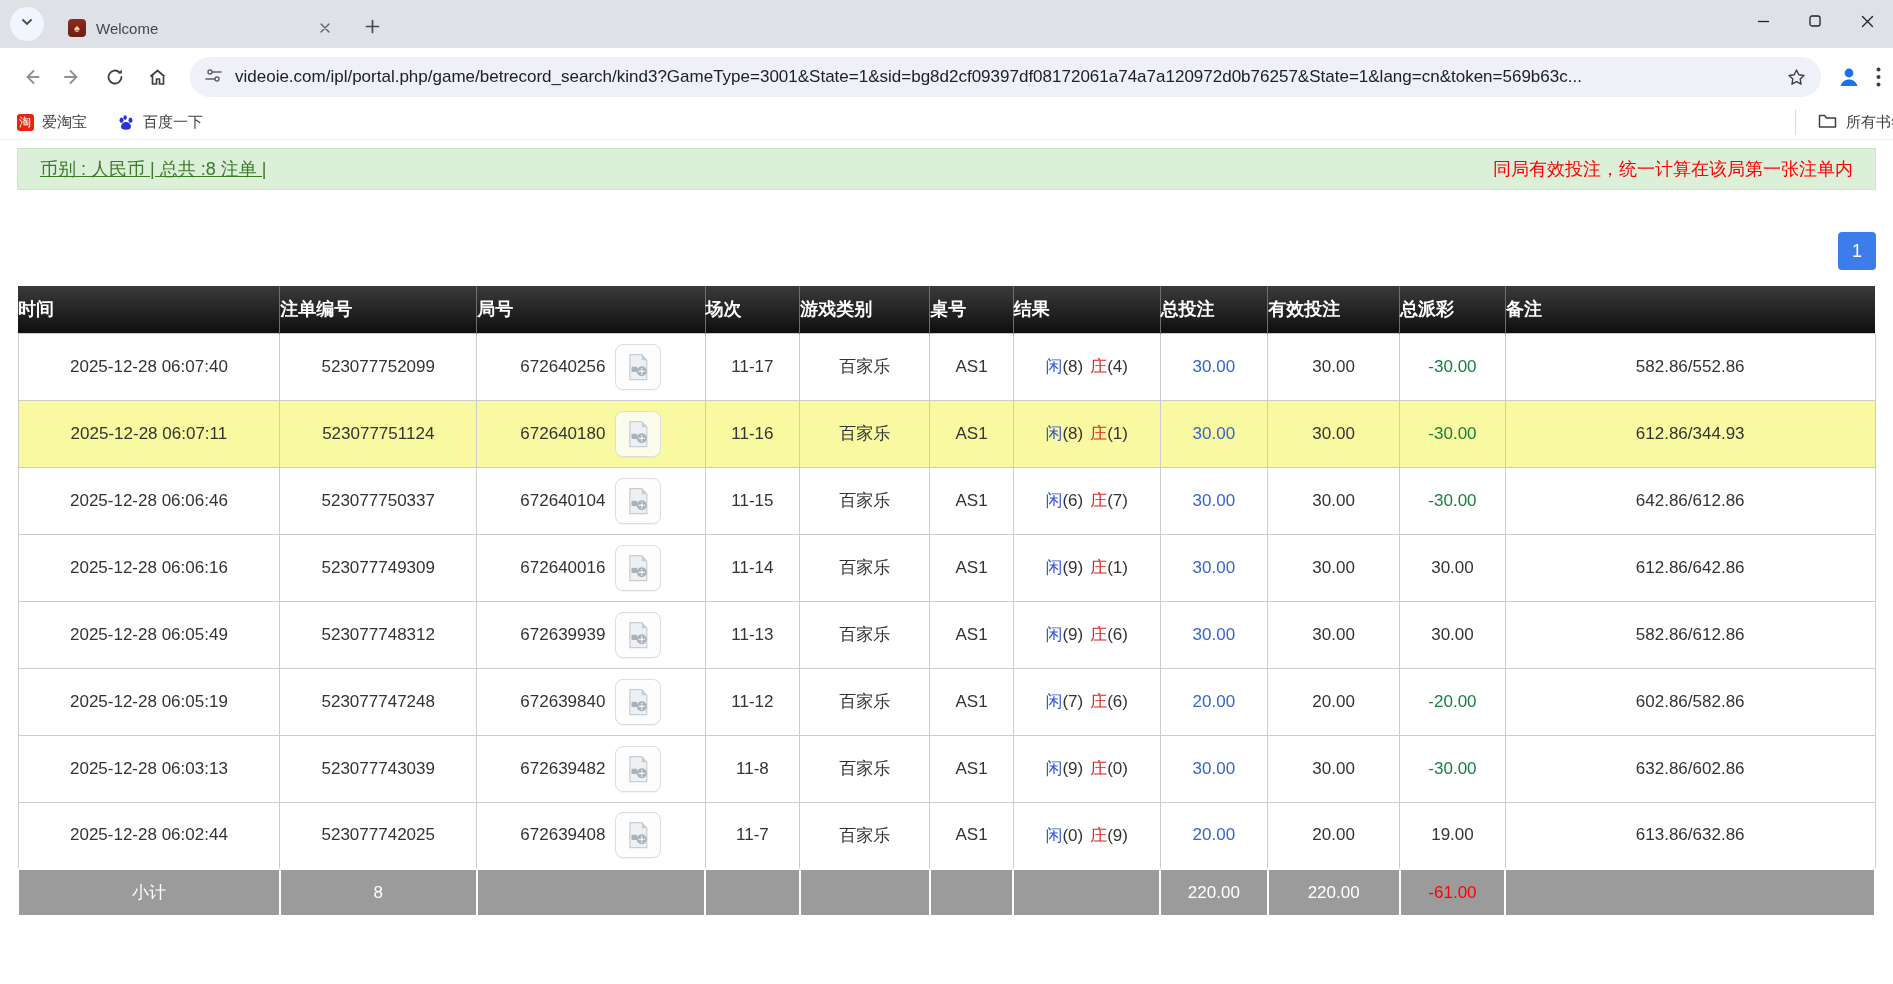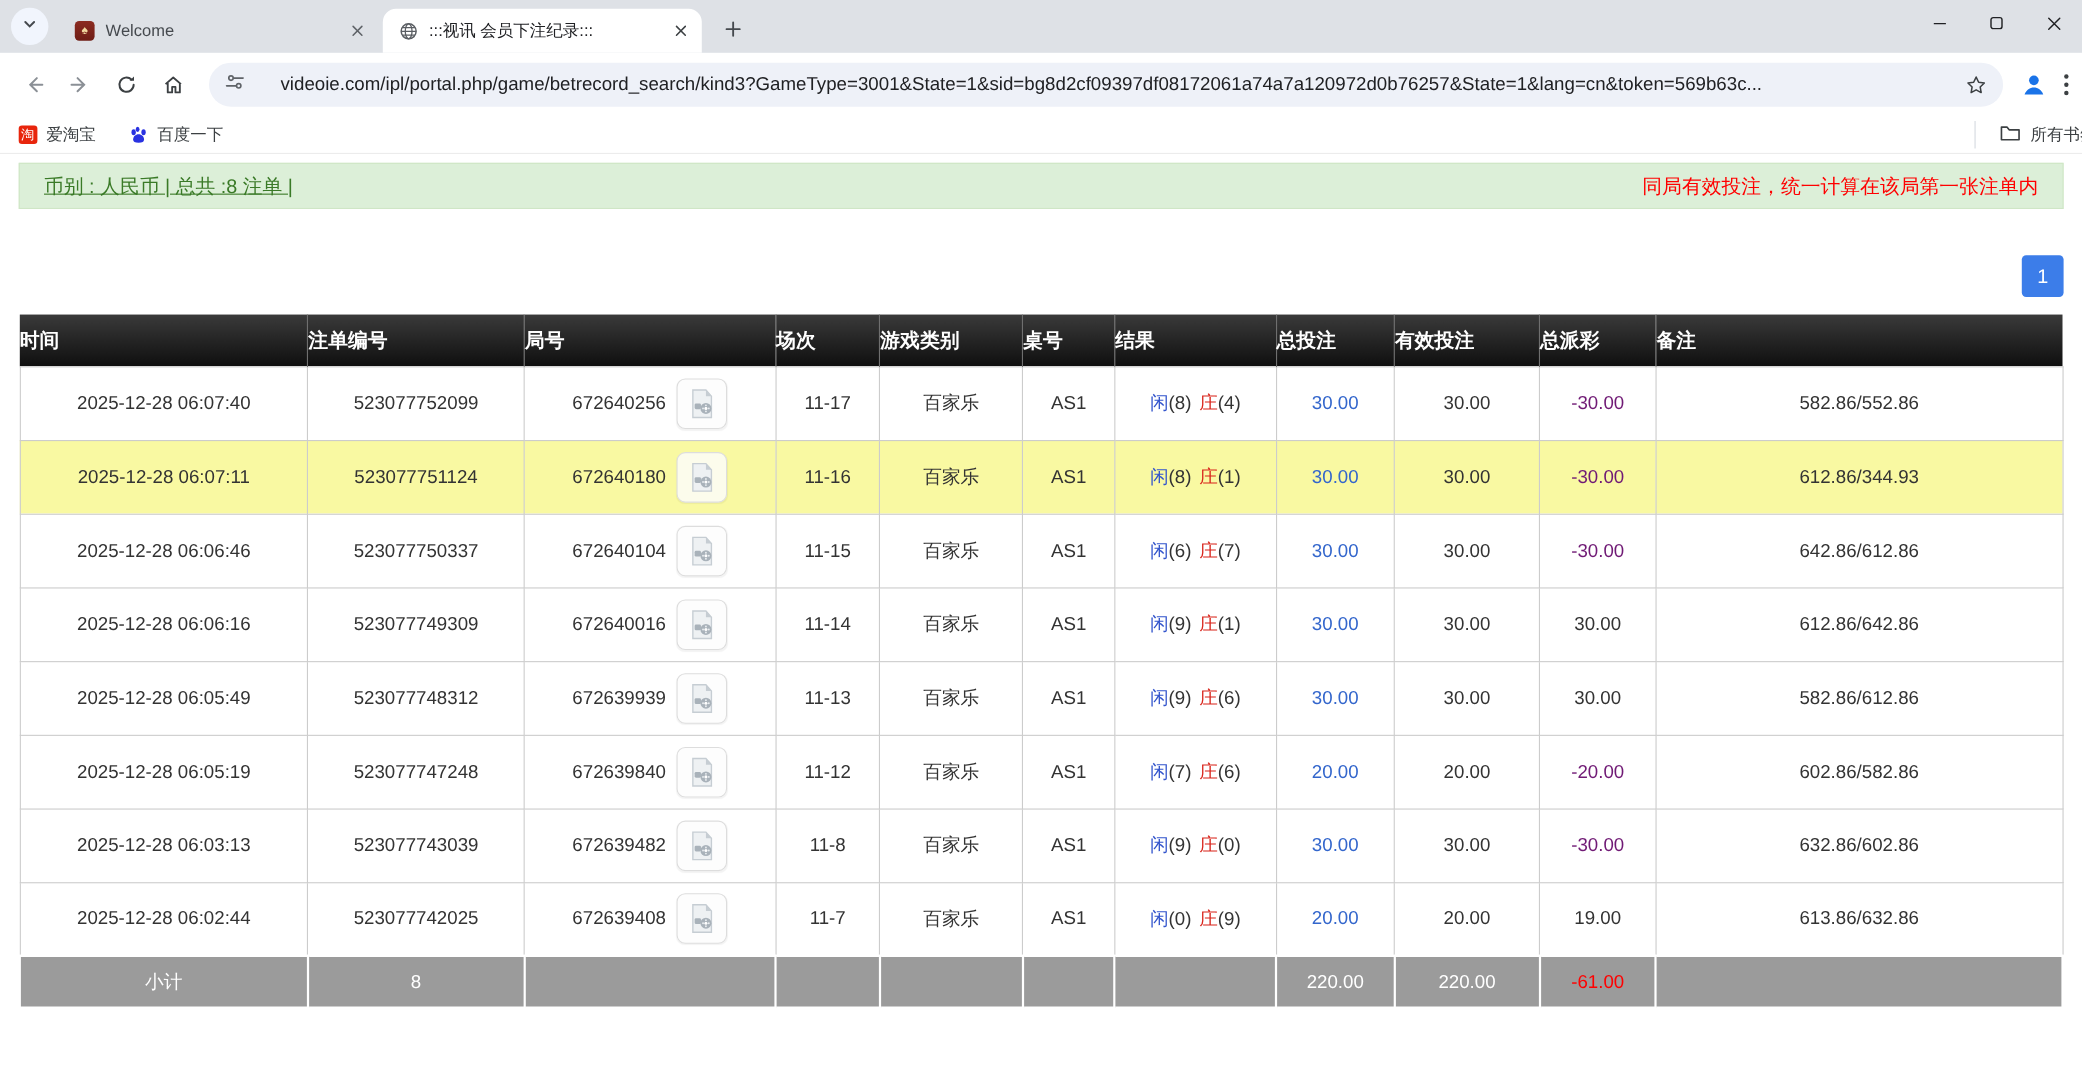--- a/index.html
+++ b/index.html
@@ -19,21 +19,21 @@
     display:flex; align-items:center; justify-content:center; color:#f2d9a0; font-size:11px; }
   .tab-title { flex:1; font-size:15px; white-space:nowrap; overflow:hidden; }
   .tab-close { width:22px; height:22px; border-radius:50%; display:flex; align-items:center; justify-content:center; }
   .newtab-btn { width:32px; height:32px; margin:0 0 6px 12px; border-radius:50%; display:flex; align-items:center; justify-content:center; }
   .win-controls { position:absolute; right:0; top:0; height:42px; display:flex; }
   .win-btn { width:52px; height:42px; display:flex; align-items:center; justify-content:center; color:#202124; }
 
   .toolbar { height:58px; background:#fff; display:flex; align-items:center; padding:0 12px; }
   .nav-btn { width:38px; height:38px; border-radius:50%; display:flex; align-items:center; justify-content:center; margin-right:4px; }
   .addr { flex:1; height:40px; background:#eef1f8; border-radius:20px; display:flex; align-items:center;
-    padding:0 14px; margin:0 10px; overflow:hidden;gap:20px; }
+    padding:0 14px; margin:0 10px; overflow:hidden; }
   .url-text { flex:1; margin-left:12px; font-size:17px; color:#202124; white-space:nowrap; overflow:hidden; }
   .addr-star { margin-left:8px; display:flex; }
   .profile-btn { width:36px; height:36px; display:flex; align-items:center; justify-content:center; }
   .menu-dots { width:22px; display:flex; justify-content:center; margin-right:-8px; }
 
   .bookmarks { height:34px; background:#fff; border-bottom:1px solid #ececec; display:flex; align-items:center;
     padding:0 16px; position:relative; }
   .bm { display:flex; align-items:center; gap:8px; font-size:15px; color:#3c4043; margin-right:30px; }
   .bm-ico { width:18px; height:18px; display:flex; align-items:center; justify-content:center; }
   .taobao-badge { width:17px; height:17px; background:#e8250c; border-radius:3px; color:#fff; font-size:12px;
@@ -52,21 +52,21 @@
     display:flex; align-items:center; justify-content:center; }
 
   table.bet-table { width:1859px; margin:0 17px; border-collapse:collapse; table-layout:fixed;
     font-size:17px; color:#333; }
   thead th { height:47px; background:linear-gradient(#3a3a3a,#0f0f0f); color:#fff; font-size:18px;
     font-weight:bold; border-right:1px solid #6f6f6f; text-align:left; }
   thead th:last-child { border-right:none; }
   tbody td { height:67px; border:1px solid #ccc; background:#fff; text-align:center; vertical-align:middle; }
   tr.hl td { background:#f9f9a2;margin-left:44px; }
   .amount-blue { color:#3366cc; }
-  .neg { color:#701a75; }
+  .neg { color:#15803d; }
   .res-p { color:#3355cc; }
   .res-b { color:#d9251c; margin-left:7px; }
   .round-num { vertical-align:middle;text-align:right; }
   .video-btn { display:inline-flex; align-items:center; justify-content:center; vertical-align:middle;
     width:46px; height:46px; margin-left:10px; border:1px solid #ddd; border-radius:8px;
     background:rgba(252,252,252,.82); box-shadow:0 1px 1px rgba(0,0,0,.05); }
   tr.sum td { height:47px; background:#9b9b9b; border:2px solid #fff; color:#fff; }
   tr.sum td.neg { color:#ff0000; }
 </style>
 </head>
@@ -87,35 +87,20 @@
           <span class="favicon-casino">♠</span>
         </span>
       <span class="tab-title">Welcome</span>
       <span class="tab-close">
         <svg width="12" height="12" viewBox="0 0 12 12">
             <path d="M2 2l8 8M10 2l-8 8" stroke="#5f6368" stroke-width="1.4" stroke-linecap="round"></path>
           </svg>
       </span>
     </div>
 
-    <div class="tab active">
-      <span class="favicon">
-        <svg width="17" height="17" viewBox="0 0 20 20">
-            <circle cx="10" cy="10" r="8" fill="none" stroke="#5a5e63" stroke-width="1.6"></circle>
-            <ellipse cx="10" cy="10" rx="3.6" ry="8" fill="none" stroke="#5a5e63" stroke-width="1.4"></ellipse>
-            <path d="M2.3 10h15.4M3.4 6h13.2M3.4 14h13.2" stroke="#5a5e63" stroke-width="1.4" fill="none"></path>
-          </svg>
-      </span>
-      <span class="tab-title">:::视讯 会员下注纪录:::</span>
-      <span class="tab-close">
-        <svg width="12" height="12" viewBox="0 0 12 12">
-            <path d="M2 2l8 8M10 2l-8 8" stroke="#3c4043" stroke-width="1.4" stroke-linecap="round"></path>
-          </svg>
-      </span>
-    </div>
 
     <div class="newtab-btn">
       <svg width="15" height="15" viewBox="0 0 15 15">
           <path d="M7.5 1.5v12M1.5 7.5h12" stroke="#45494e" stroke-width="1.7" stroke-linecap="round"></path>
         </svg>
     </div>
 
     <div class="win-controls">
       <div class="win-btn">
         <svg width="13" height="13" viewBox="0 0 13 13">

